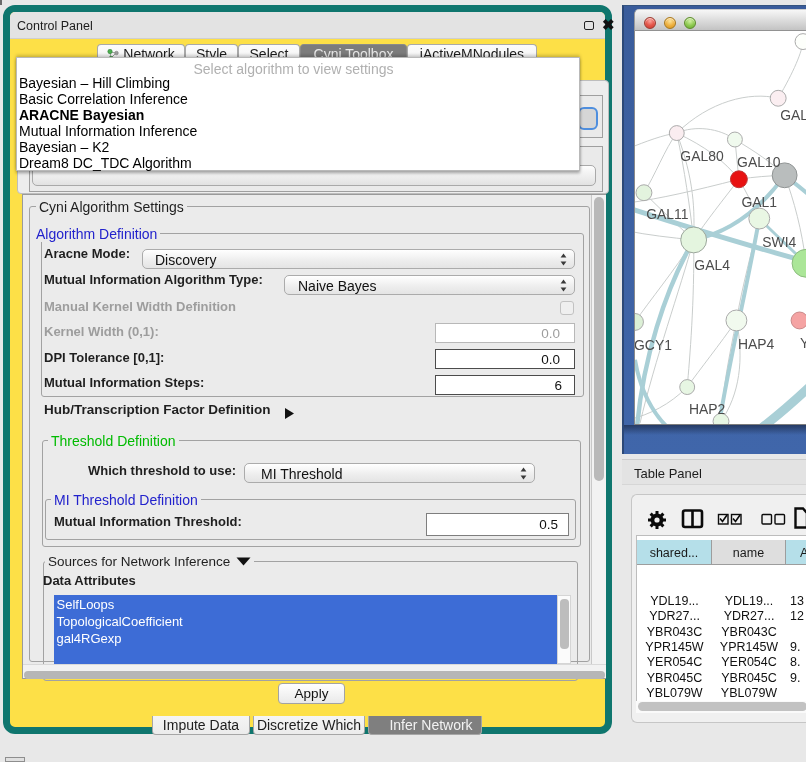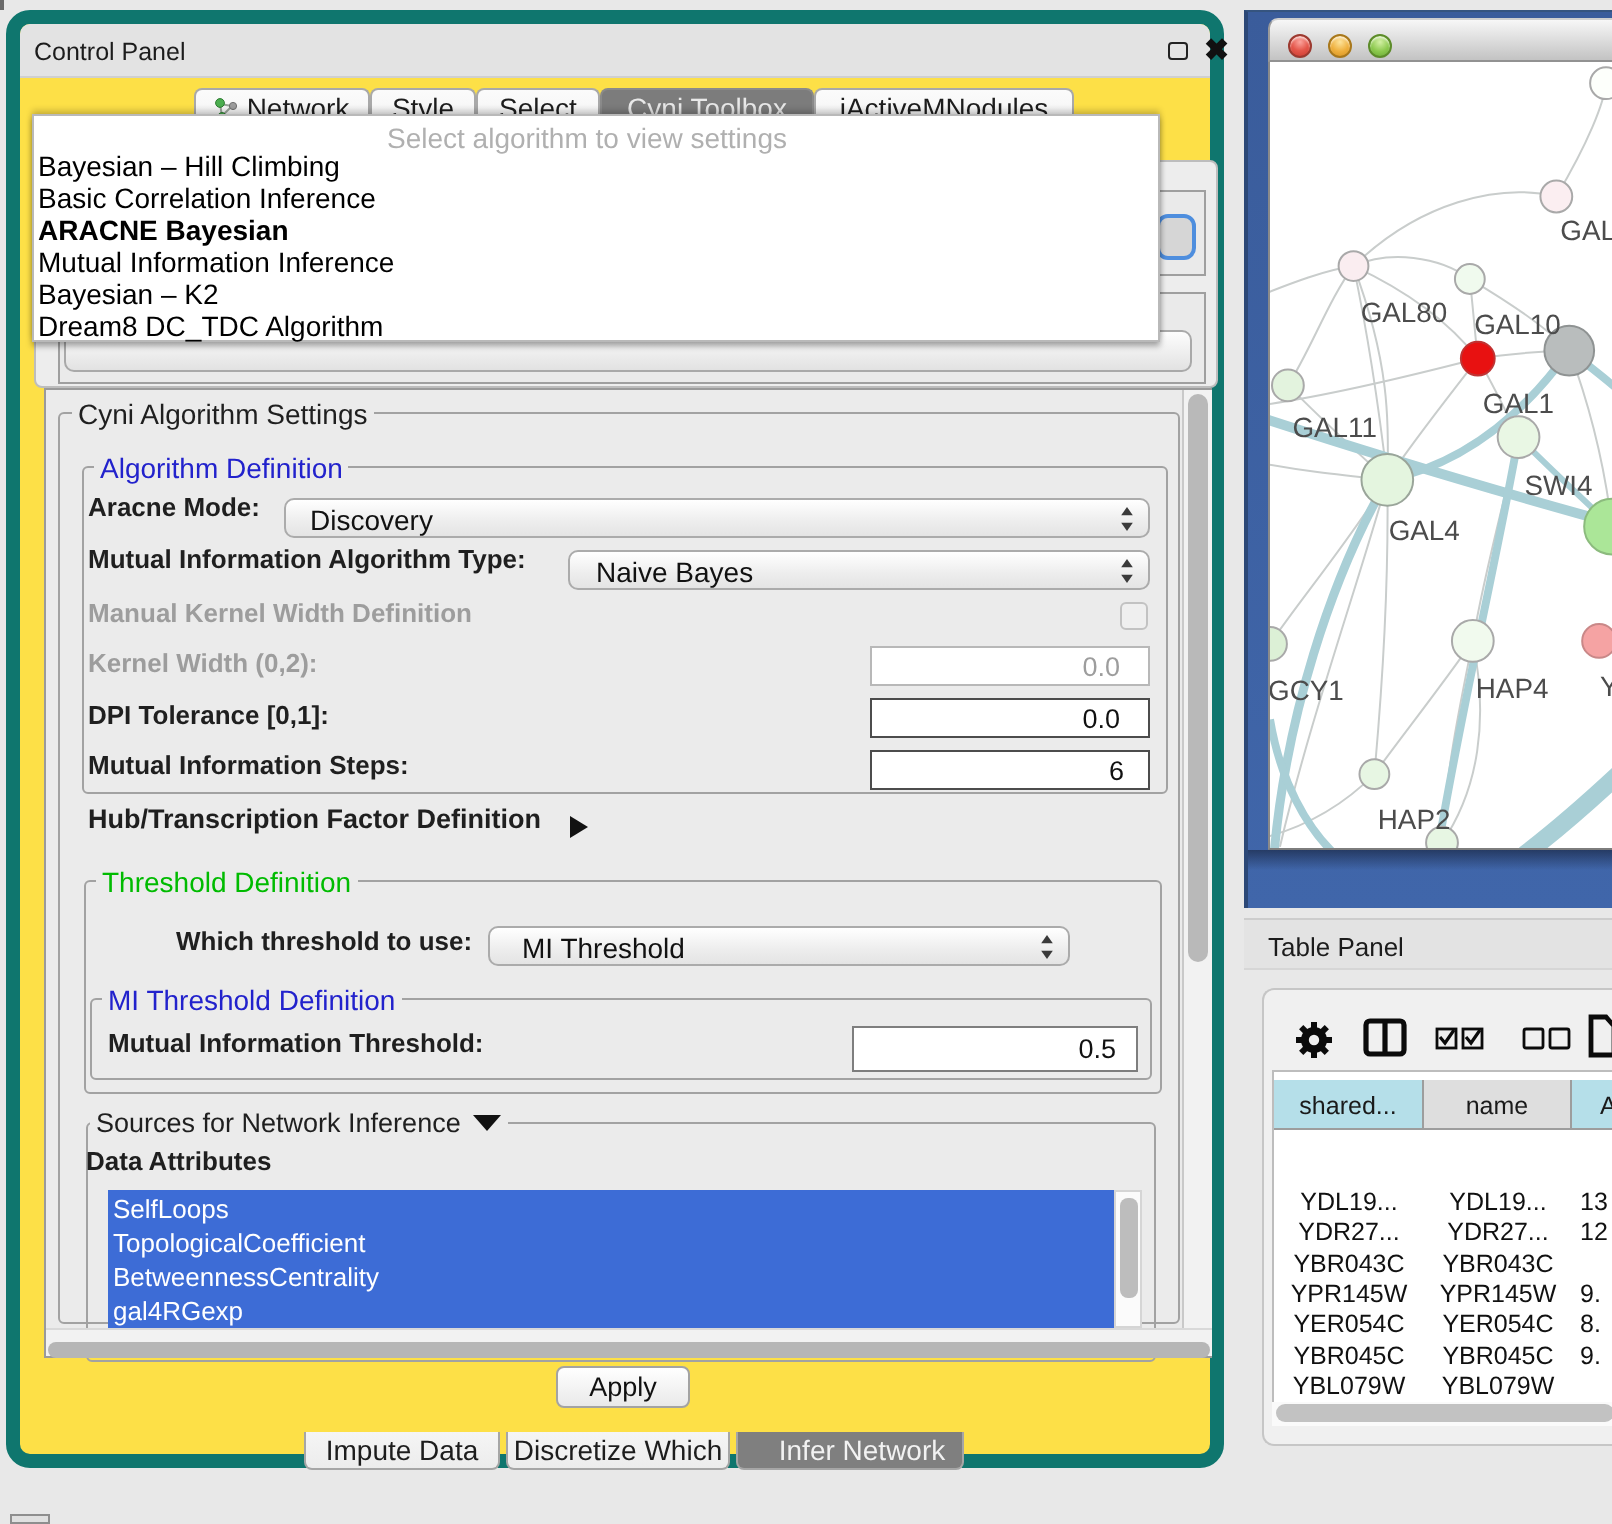--- a/index.html
+++ b/index.html
@@ -106,21 +106,21 @@
     <div class="abs" id="tpbox2"></div>
     <div class="abs" id="tpcombo2"></div>
   </div>
 
   <div class="abs" id="scrollpane">
 
     <div class="abs grp" style="left:6px; top:11px; width:561px; height:456px;"></div>
     <div class="grplabel" style="left:13px; top:4px; color:#1f1f1f;">Cyni Algorithm Settings</div>
 
     <div class="abs grp" style="left:18px; top:38px; width:543px; height:164px;"></div>
-    <div class="grplabel" style="left:24px; top:31px; color:#2222cc;">Algorithm Definition</div>
+    <div class="grplabel" style="left:10px; top:31px; color:#2222cc;">Algorithm Definition</div>
 
     <div class="lbl" style="left:21px; top:51px;">Aracne Mode:</div>
     <div class="combo" style="left:119px; top:54px; width:433px; height:20px;">
         <span style="position:absolute; left:12px; top:2px;">Discovery</span>
         <svg class="ar" viewBox="0 0 7 13">
           <path d="M3.5 0.5 L6.4 4.6 L0.6 4.6 Z" fill="#3a3a3a"></path>
           <path d="M3.5 12.5 L6.4 8.4 L0.6 8.4 Z" fill="#3a3a3a"></path>
         </svg>
       </div>
 
@@ -129,21 +129,21 @@
         <span style="position:absolute; left:13px; top:2px;">Naive Bayes</span>
         <svg class="ar" viewBox="0 0 7 13">
           <path d="M3.5 0.5 L6.4 4.6 L0.6 4.6 Z" fill="#3a3a3a"></path>
           <path d="M3.5 12.5 L6.4 8.4 L0.6 8.4 Z" fill="#3a3a3a"></path>
         </svg>
       </div>
 
     <div class="lbl dis" style="left:21px; top:104px;">Manual Kernel Width Definition</div>
     <div class="abs" style="left:537px; top:106px; width:14px; height:14px; border:1px solid #c2c2c2; border-radius:3px; background:#efefef;"></div>
 
-    <div class="lbl dis" style="left:21px; top:129px;">Kernel Width (0,2):</div>
+    <div class="lbl dis" style="left:21px; top:129px;">Kernel Width (0,1):</div>
     <div class="tfield" style="left:412px; top:128px; width:140px; height:20px; border:1px solid #b8b8b8; color:#9d9d9d; padding:2px 14px 0 0;">0.0</div>
 
     <div class="lbl" style="left:21px; top:155px;">DPI Tolerance [0,1]:</div>
     <div class="tfield" style="left:412px; top:154px; width:140px; height:20px; border:1px solid #4c4c4c; padding:2px 14px 0 0;">0.0</div>
 
     <div class="lbl" style="left:21px; top:180px;">Mutual Information Steps:</div>
     <div class="tfield" style="left:412px; top:180px; width:140px; height:20px; border:1px solid #4c4c4c; padding:2px 12px 0 0;">6</div>
 
     <div class="lbl" style="left:21px; top:207px; font-size:13.5px;">Hub/Transcription Factor Definition</div>
     <svg class="abs" style="left:260px; top:212px;" width="12" height="13" viewBox="0 0 12 13">
@@ -171,21 +171,20 @@
     <div class="abs grp" style="left:20px; top:366px; width:535px; height:120px;"></div>
     <div class="grplabel" style="left:22px; top:359px; color:#1f1f1f; font-weight:normal; font-size:13.5px;">Sources for Network Inference <svg style="display:inline-block; margin-left:2px;" width="15" height="9" viewBox="0 0 15 9">
           <path d="M0.5 0.5 L14.5 0.5 L7.5 8.5 Z" fill="#111"></path>
         </svg></div>
 
     <div class="lbl" style="left:20px; top:378px; font-size:13px;">Data Attributes</div>
 
     <div class="abs" id="attrlist">
       <div style="padding:2px 0 0 3px; height:17px;">SelfLoops</div>
       <div style="padding:2px 0 0 3px; height:17px;">TopologicalCoefficient</div>
-      <div style="padding:2px 0 0 3px; height:17px;">BetweennessCentrality</div>
       <div style="padding:2px 0 0 3px; height:17px;">gal4RGexp</div>
     </div>
     <div class="abs" id="attrsb">
         <div class="abs" id="attrsbthumb"></div>
       </div>
 
     <div class="abs" id="vsb">
         <div class="abs" id="vsbthumb"></div>
       </div>
     <div class="abs" id="hsb">

